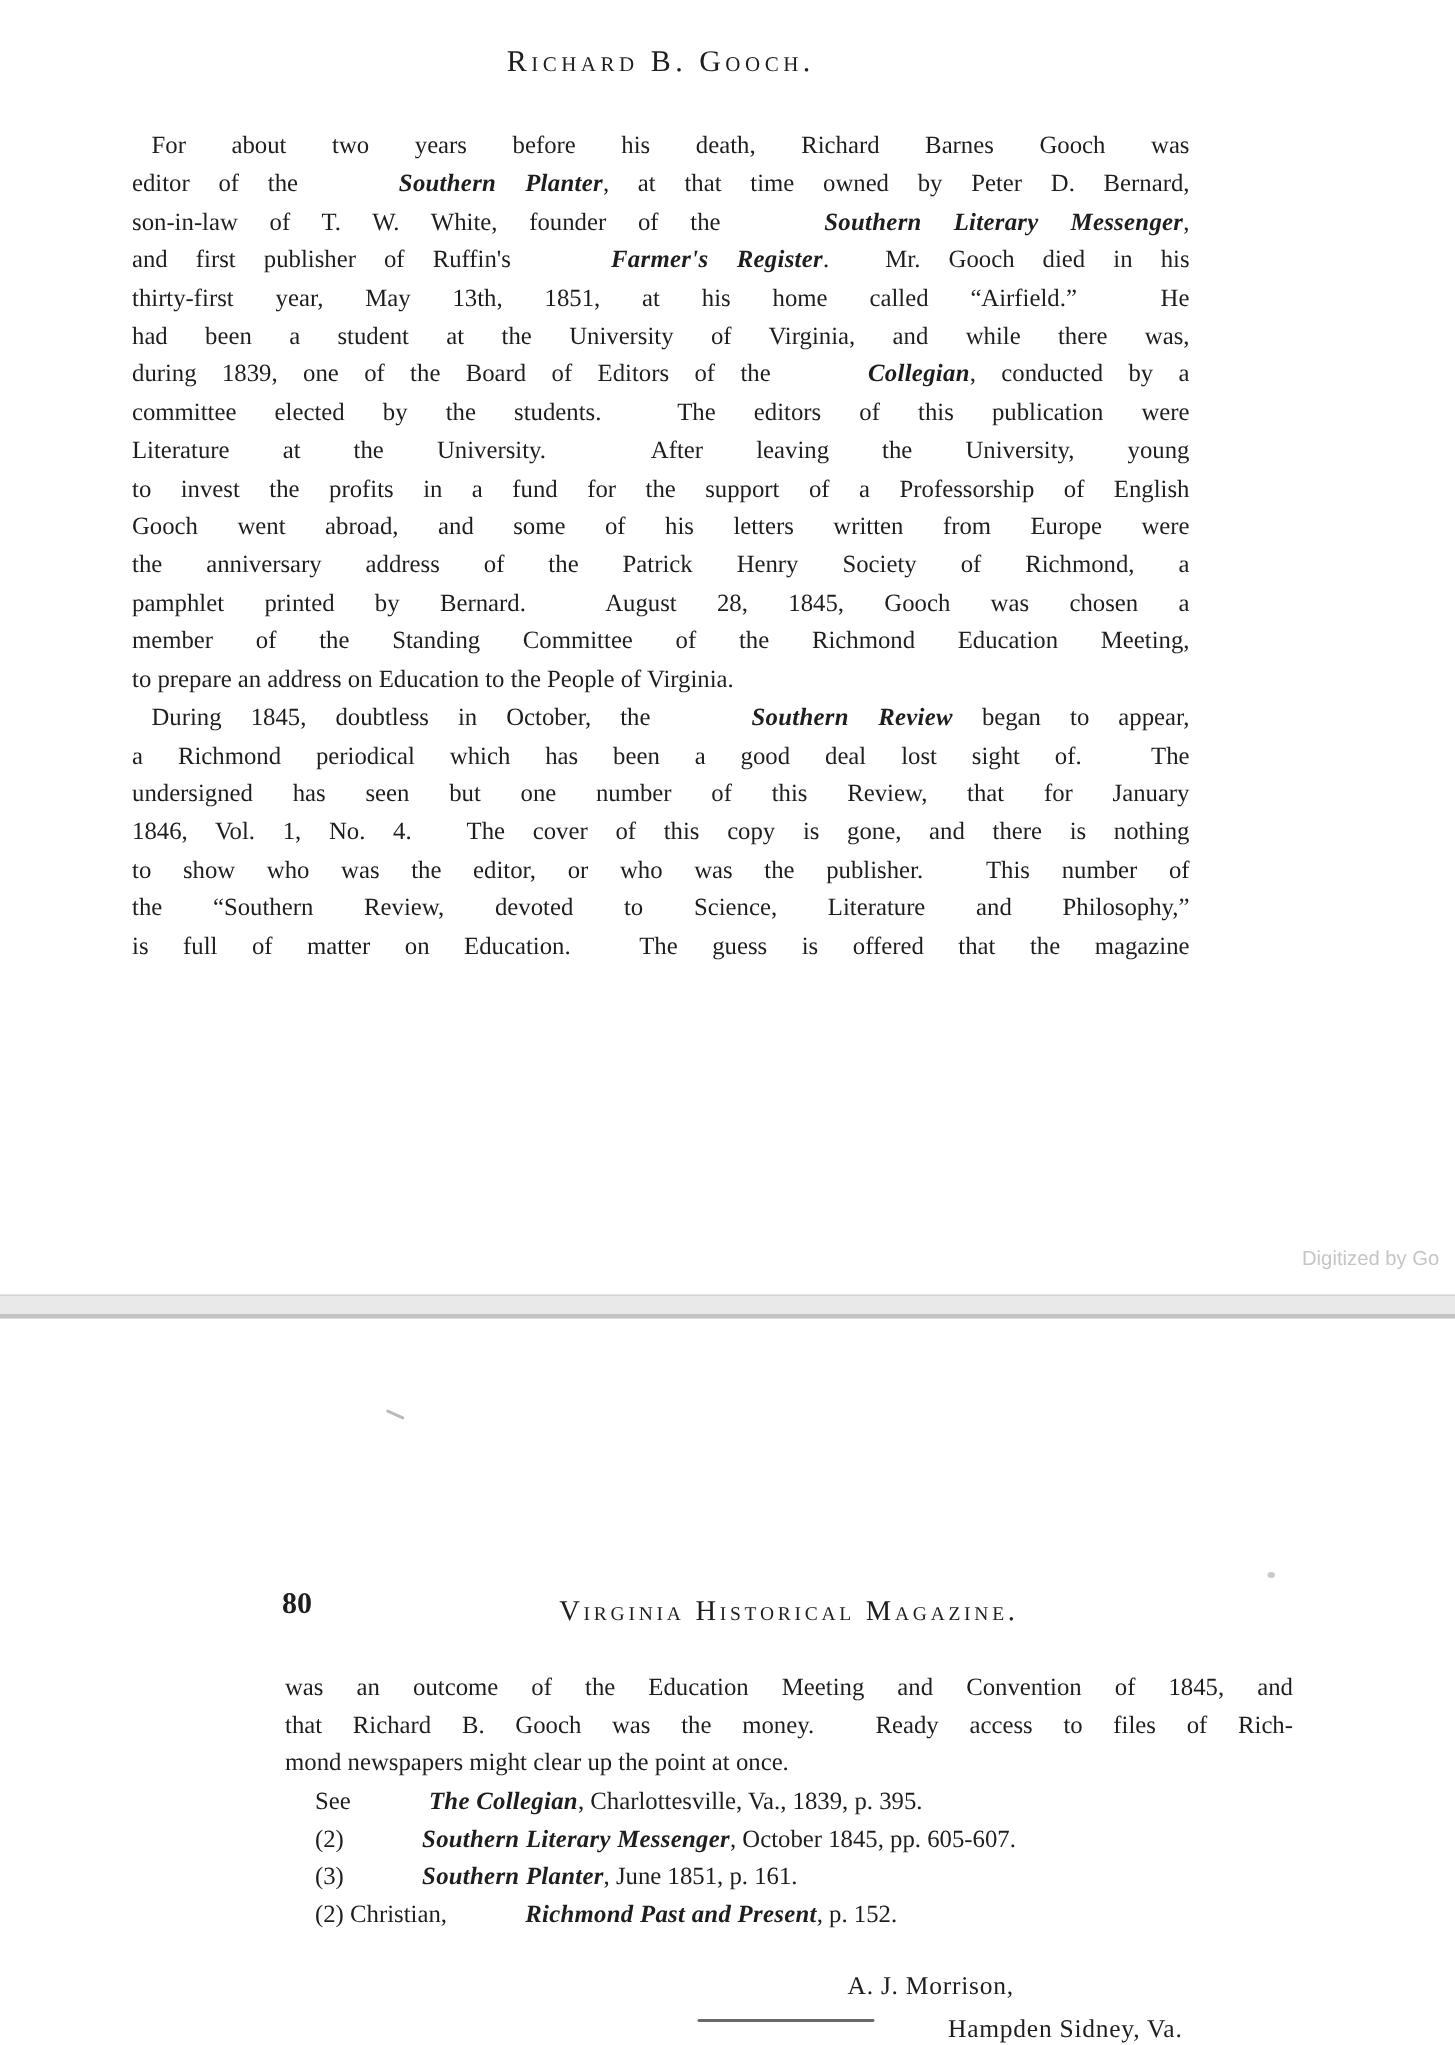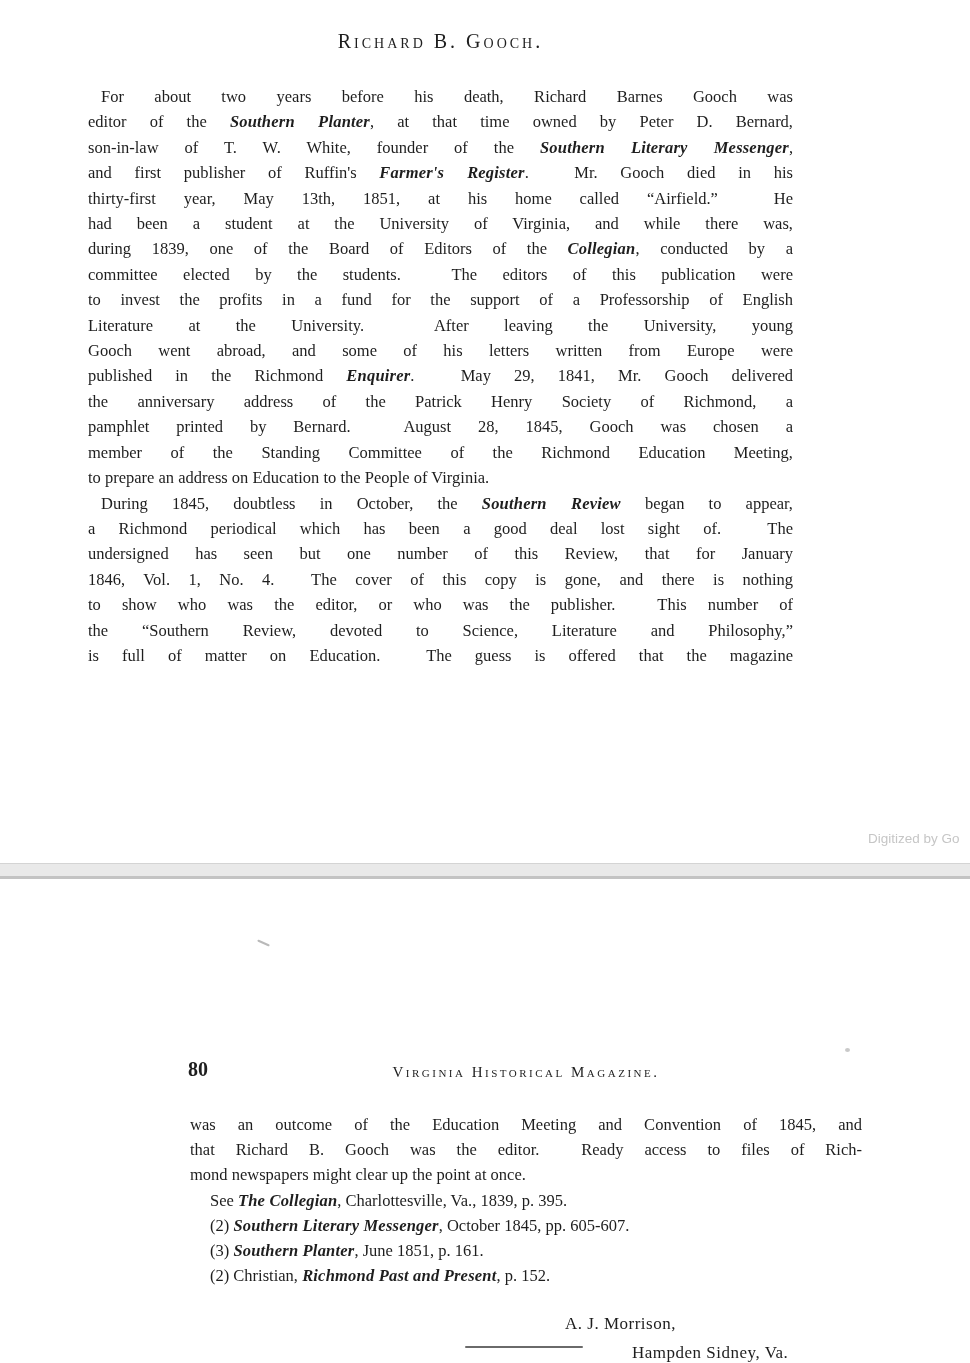--- a/index.html
+++ b/index.html
@@ -31,21 +31,21 @@
     line-height: 25.4px;
   }
   .jline {
     text-align: justify;
     text-align-last: justify;
     white-space: pre-wrap;
   }
   .jline.end { text-align-last: left; }
   .jline.ind1 { text-indent: 13px; }
   .jline.ind2 { text-indent: 20px; }
-  .jline em { font-style: italic; font-weight: 600; letter-spacing: .2px; }
+  .jline em { font-style: italic; font-weight: 600; letter-spacing: .2px; margin-left: 48px; }
   
   .watermark {
     position: absolute;
     left: 868px; top: 831px;
     font-family: "Liberation Sans", sans-serif;
     font-size: 13.5px;
     color: var(--watermark, #c6c6c6);
     white-space: nowrap;
   }
   
@@ -61,21 +61,21 @@
     position: absolute;
     left: 188px; top: 1058px;
     font-size: 20px;
     font-weight: 600;
   }
   .p2-header {
     position: absolute;
     left: 190px; top: 1064px; width: 672px;
     text-align: center;
     font-variant: small-caps;
-    font-size: 15px;
+    font-size: 19px;
     letter-spacing: 2.5px;
   }
   .p2-body {
     position: absolute;
     left: 190px; top: 1112px; width: 672px;
     font-size: 16.5px;
     line-height: 25.2px;
   }
   .sig {
     position: absolute;
@@ -125,24 +125,23 @@
     <div class="p1-header">Richard B. Gooch.</div>
     <div class="p1-body">
         <div class="jline ind1"><span>For about two years before his death, Richard Barnes Gooch was</span></div>
         <div class="jline"><span>editor of the </span><em>Southern Planter</em><span>, at that time owned by Peter D. Bernard,</span></div>
         <div class="jline"><span>son-in-law of T. W. White, founder of the </span><em>Southern Literary Messenger</em><span>,</span></div>
         <div class="jline"><span>and first publisher of Ruffin's </span><em>Farmer's Register</em><span>.  Mr. Gooch died in his</span></div>
         <div class="jline"><span>thirty-first year, May 13th, 1851, at his home called “Airfield.”  He</span></div>
         <div class="jline"><span>had been a student at the University of Virginia, and while there was,</span></div>
         <div class="jline"><span>during 1839, one of the Board of Editors of the </span><em>Collegian</em><span>, conducted by a</span></div>
         <div class="jline"><span>committee elected by the students.  The editors of this publication were</span></div>
+        <div class="jline"><span>Literature at the University.  After leaving the University, young</span></div>
         <div class="jline"><span>to invest the profits in a fund for the support of a Professorship of English</span></div>
-        <div class="jline"><span>Literature at the University.  After leaving the University, young</span></div>
         <div class="jline"><span>Gooch went abroad, and some of his letters written from Europe were</span></div>
-        <div class="jline"><span>published in the Richmond </span><em>Enquirer</em><span>.  May 29, 1841, Mr. Gooch delivered</span></div>
         <div class="jline"><span>the anniversary address of the Patrick Henry Society of Richmond, a</span></div>
         <div class="jline"><span>pamphlet printed by Bernard.  August 28, 1845, Gooch was chosen a</span></div>
         <div class="jline"><span>member of the Standing Committee of the Richmond Education Meeting,</span></div>
         <div class="jline end"><span>to prepare an address on Education to the People of Virginia.</span></div>
         <div class="jline ind1"><span>During 1845, doubtless in October, the </span><em>Southern Review</em><span> began to appear,</span></div>
         <div class="jline"><span>a Richmond periodical which has been a good deal lost sight of.  The</span></div>
         <div class="jline"><span>undersigned has seen but one number of this Review, that for January</span></div>
         <div class="jline"><span>1846, Vol. 1, No. 4.  The cover of this copy is gone, and there is nothing</span></div>
         <div class="jline"><span>to show who was the editor, or who was the publisher.  This number of</span></div>
         <div class="jline"><span>the “Southern Review, devoted to Science, Literature and Philosophy,”</span></div>
@@ -154,21 +153,21 @@
 
   <div class="band"></div>
 
   <section>
     <div class="mark-tick"></div>
     <div class="p2-pageno">80</div>
     <div class="p2-header">Virginia Historical Magazine.</div>
     <div class="mark-dot"></div>
     <div class="p2-body">
         <div class="jline"><span>was an outcome of the Education Meeting and Convention of 1845, and</span></div>
-        <div class="jline"><span>that Richard B. Gooch was the editor.  Ready access to files of Rich-</span></div>
+        <div class="jline"><span>that Richard B. Gooch was the money.  Ready access to files of Rich-</span></div>
         <div class="jline end"><span>mond newspapers might clear up the point at once.</span></div>
         <div class="jline end ind2"><span>See </span><em>The Collegian</em><span>, Charlottesville, Va., 1839, p. 395.</span></div>
         <div class="jline end ind2"><span>(2) </span><em>Southern Literary Messenger</em><span>, October 1845, pp. 605-607.</span></div>
         <div class="jline end ind2"><span>(3) </span><em>Southern Planter</em><span>, June 1851, p. 161.</span></div>
         <div class="jline end ind2"><span>(2) Christian, </span><em>Richmond Past and Present</em><span>, p. 152.</span></div>
       </div>
     <div class="sig">A. J. Morrison,</div>
     <div class="sig-place">Hampden Sidney, Va.</div>
     <div class="end-rule"></div>
   </section>

